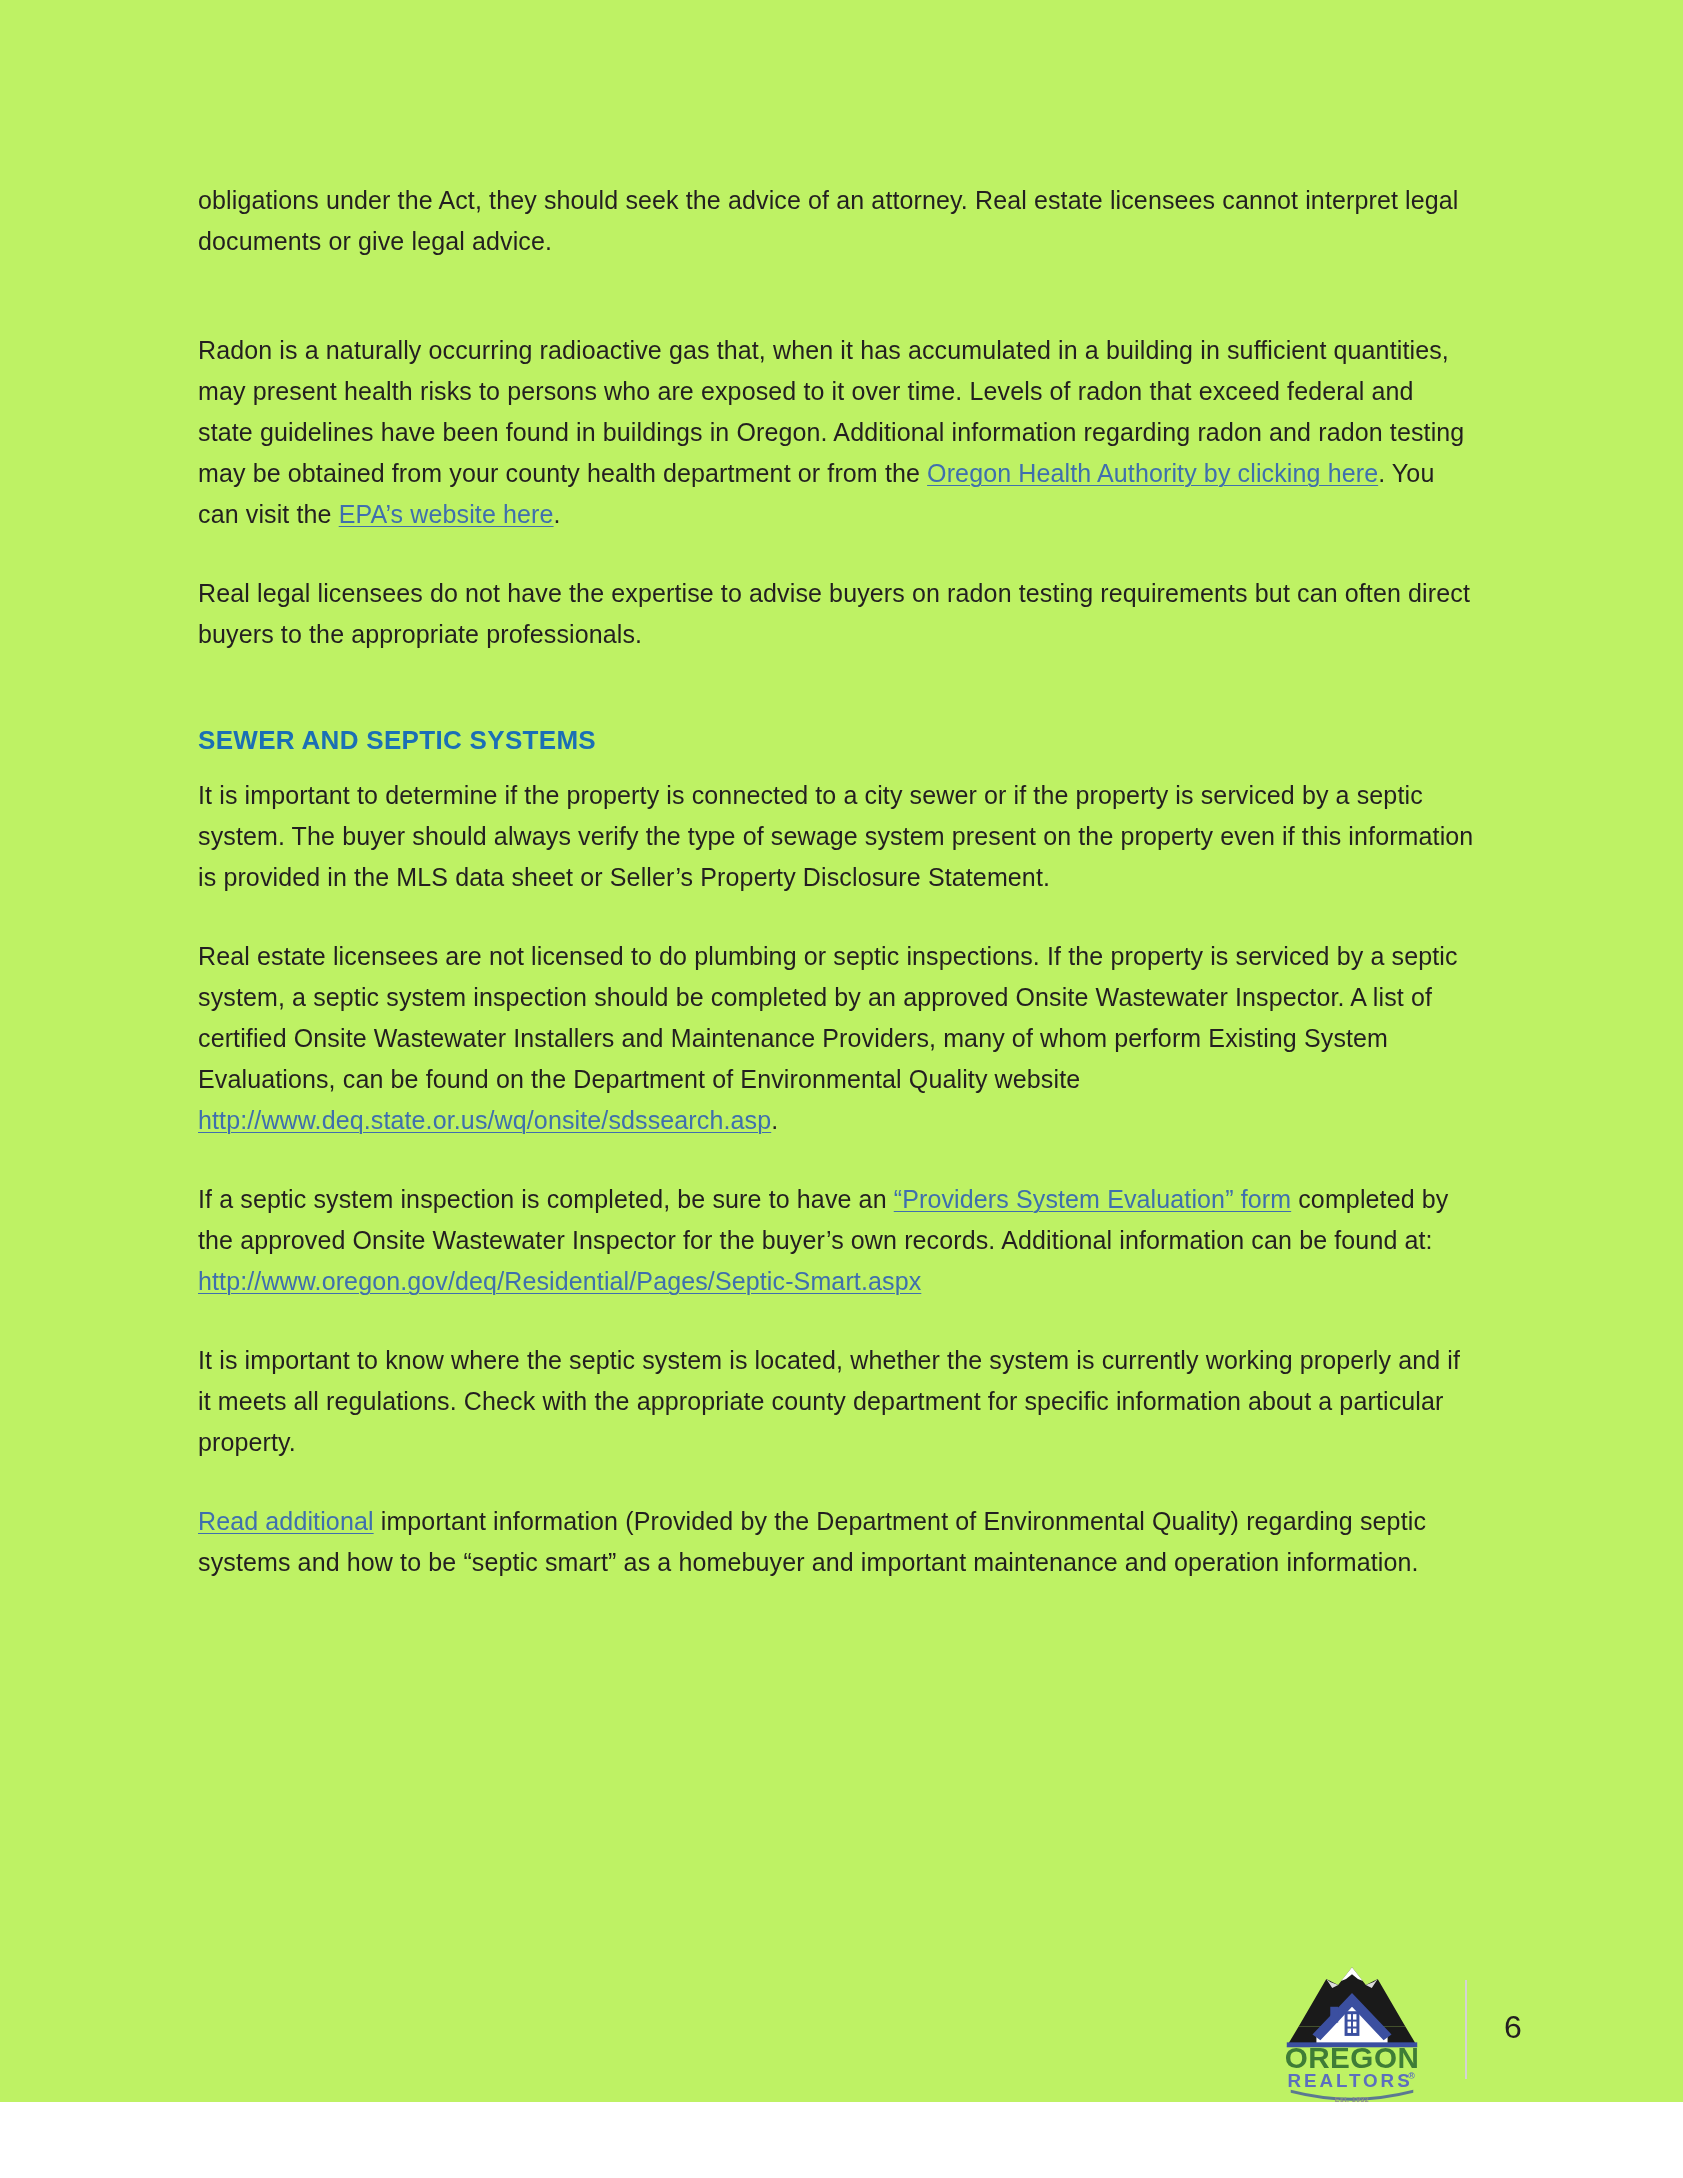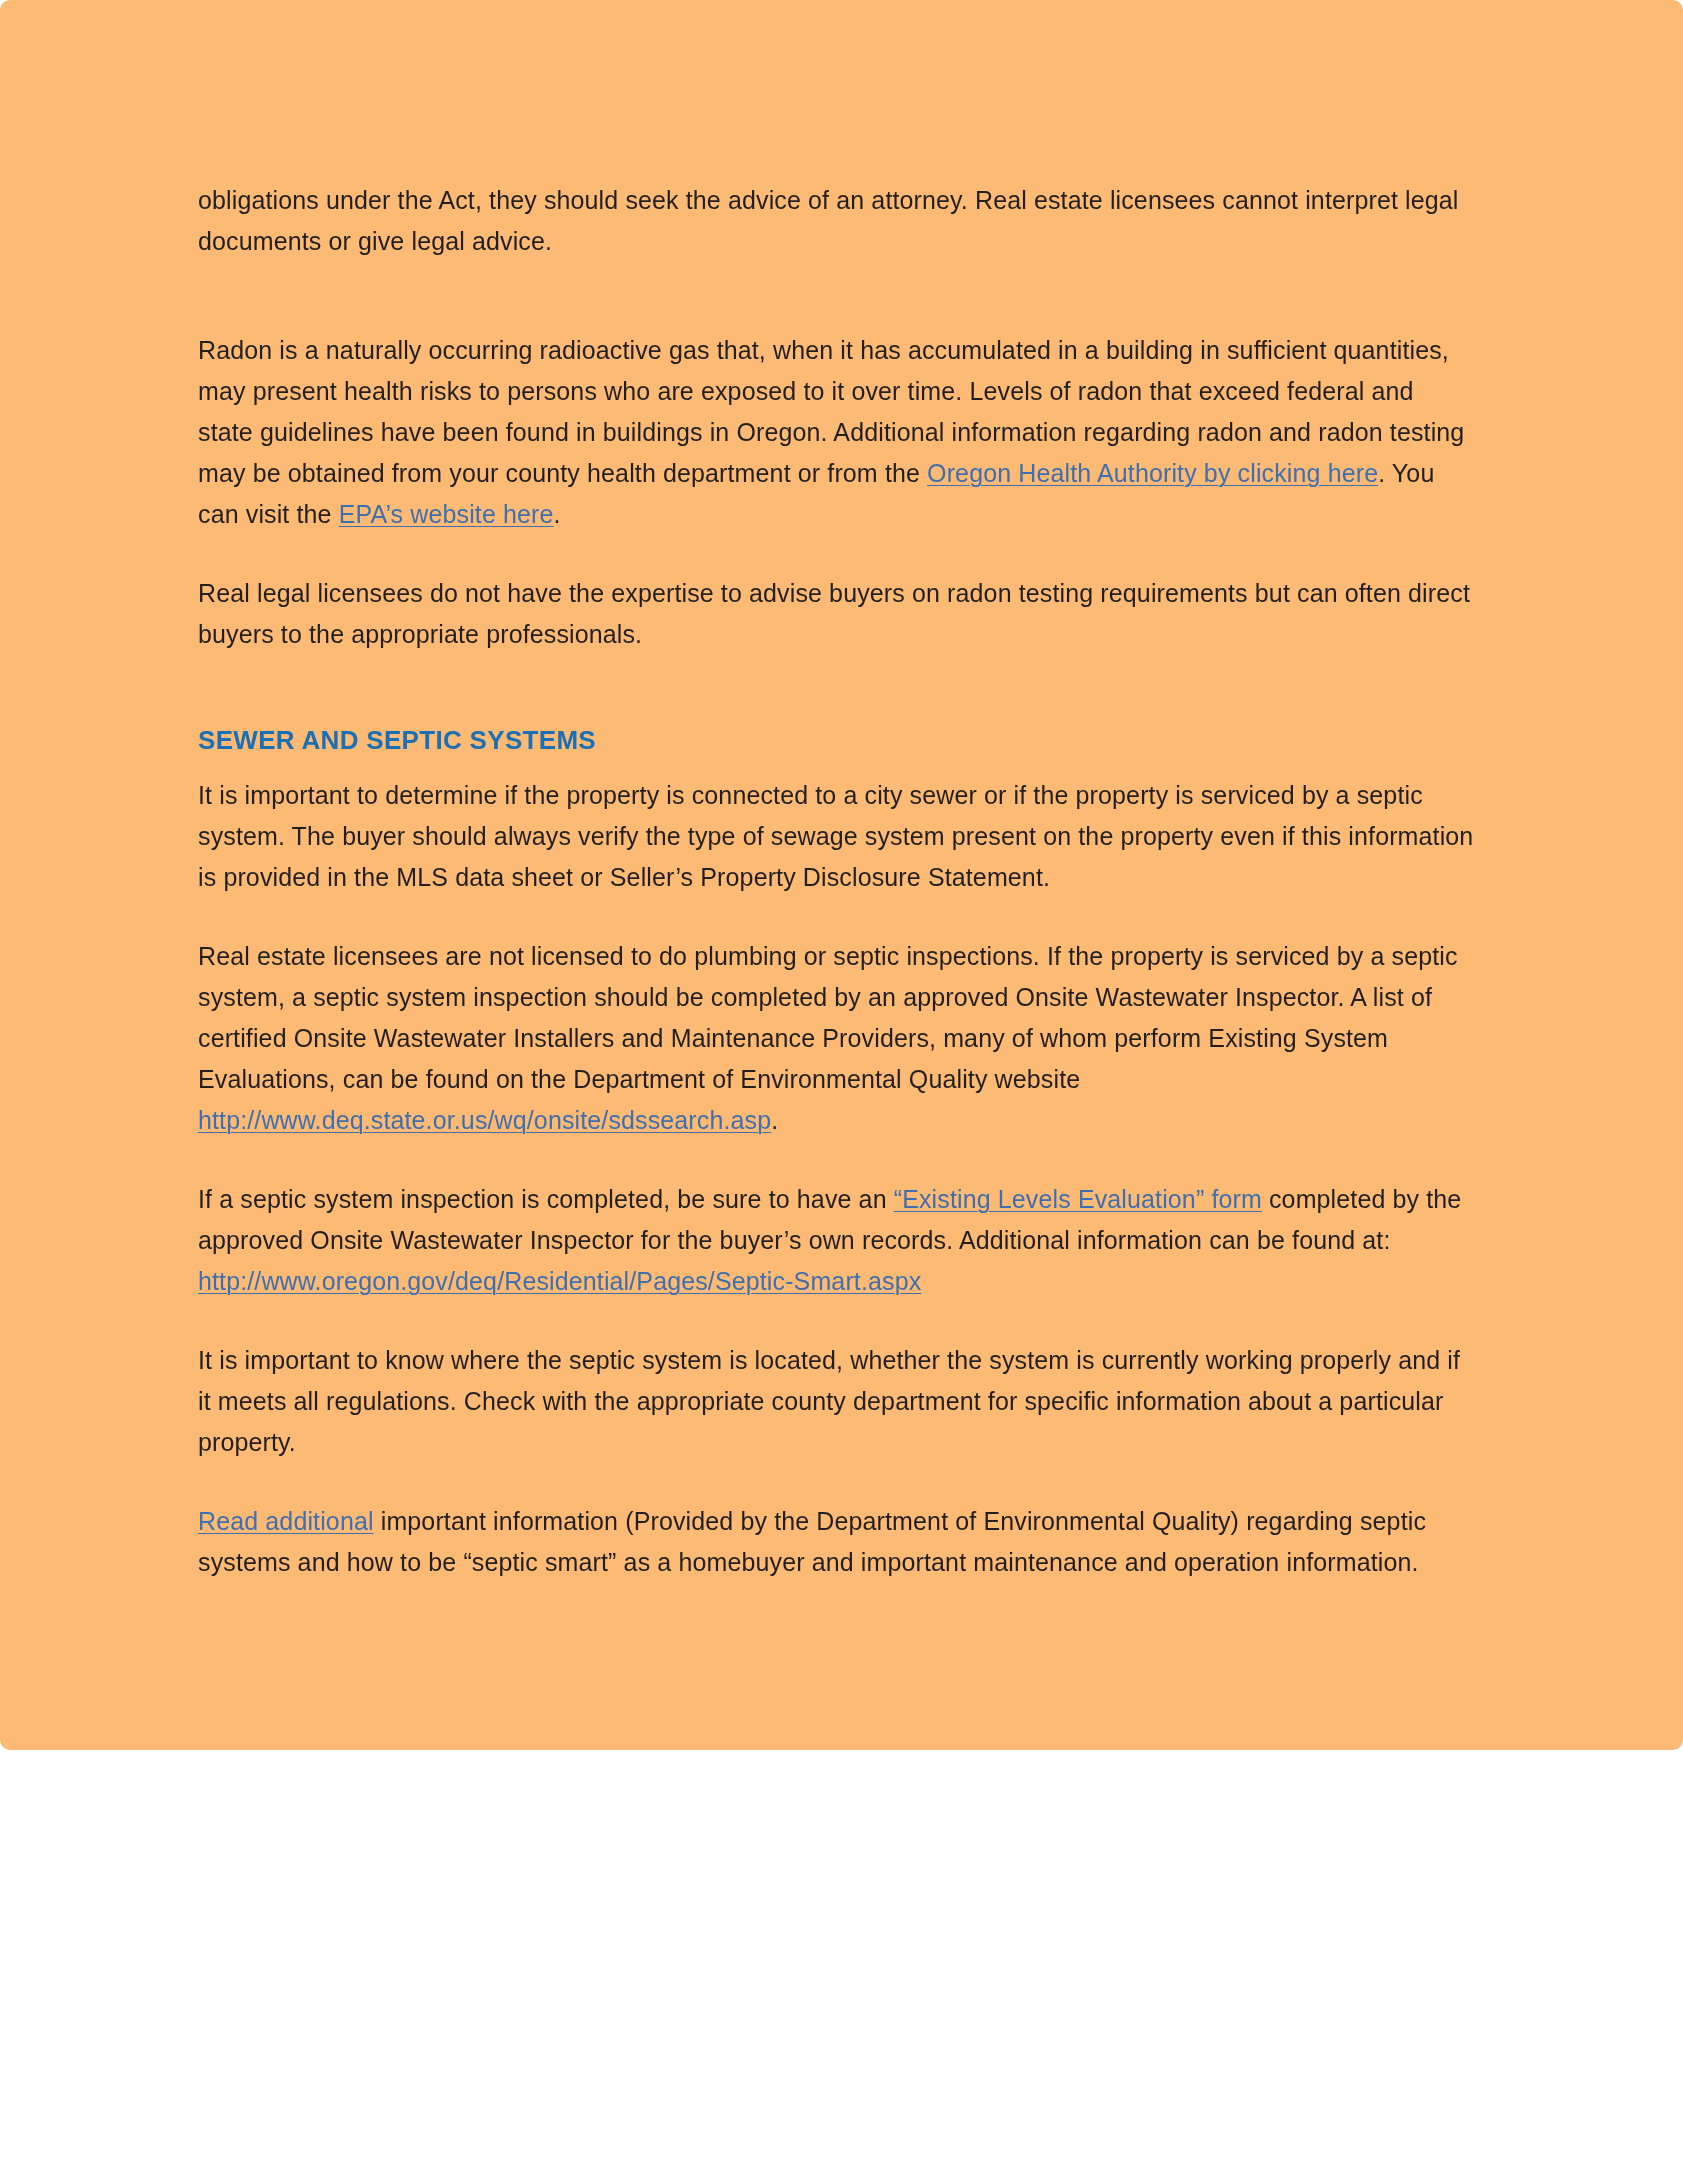--- a/index.html
+++ b/index.html
@@ -12,25 +12,24 @@
     width: 1683px;
     height: 2178px;
     font-family: "Liberation Sans", sans-serif;
     color: #231f20;
     -webkit-font-smoothing: antialiased;
   }
 
   .page {
     position: relative;
     width: 1683px;
-    height: 1750px;
-    background: #fdba74;
+    height: 2102px;
+    background: #bef264;
     box-sizing: border-box;
     overflow: hidden;
-    border-radius: 10px;
   }
 
   .content {
     position: absolute;
     left: 198px;
     top: 180px;
     width: 1277px;
   }
 
   p.body-text {
@@ -137,21 +136,21 @@
     <p class="body-text">Real legal licensees do not have the expertise to advise buyers on radon testing requirements but can often direct buyers to the appropriate professionals.</p>
 
     <div class="gap-before-heading"></div>
 
     <h2 class="section-heading">SEWER AND SEPTIC SYSTEMS</h2>
 
     <p class="body-text">It is important to determine if the property is connected to a city sewer or if the property is serviced by a septic system. The buyer should always verify the type of sewage system present on the property even if this information is provided in the MLS data sheet or Seller’s Property Disclosure Statement.</p>
 
     <p class="body-text"><span>Real estate licensees are not licensed to do plumbing or septic inspections. If the property is serviced by a septic system, a septic system inspection should be completed by an approved Onsite Wastewater Inspector. A list of certified Onsite Wastewater Installers and Maintenance Providers, many of whom perform Existing System Evaluations, can be found on the Department of Environmental Quality website </span><a class="doc-link">http://www.deq.state.or.us/wq/onsite/sdssearch.asp</a><span>.</span></p>
 
-    <p class="body-text"><span>If a septic system inspection is completed, be sure to have an </span><a class="doc-link">“Existing Levels Evaluation” form</a><span> completed by the approved Onsite Wastewater Inspector for the buyer’s own records. Additional information can be found at: </span><a class="doc-link">http://www.oregon.gov/deq/Residential/Pages/Septic-Smart.aspx</a></p>
+    <p class="body-text"><span>If a septic system inspection is completed, be sure to have an </span><a class="doc-link">“Providers System Evaluation” form</a><span> completed by the approved Onsite Wastewater Inspector for the buyer’s own records. Additional information can be found at: </span><a class="doc-link">http://www.oregon.gov/deq/Residential/Pages/Septic-Smart.aspx</a></p>
 
     <p class="body-text">It is important to know where the septic system is located, whether the system is currently working properly and if it meets all regulations. Check with the appropriate county department for specific information about a particular property.</p>
 
     <p class="body-text tight"><a class="doc-link">Read additional</a><span> important information (Provided by the Department of Environmental Quality) regarding septic systems and how to be “septic smart” as a homebuyer and important maintenance and operation information.</span></p>
 
   </div>
 
   <div class="footer">
     <div class="footer-inner">
 

